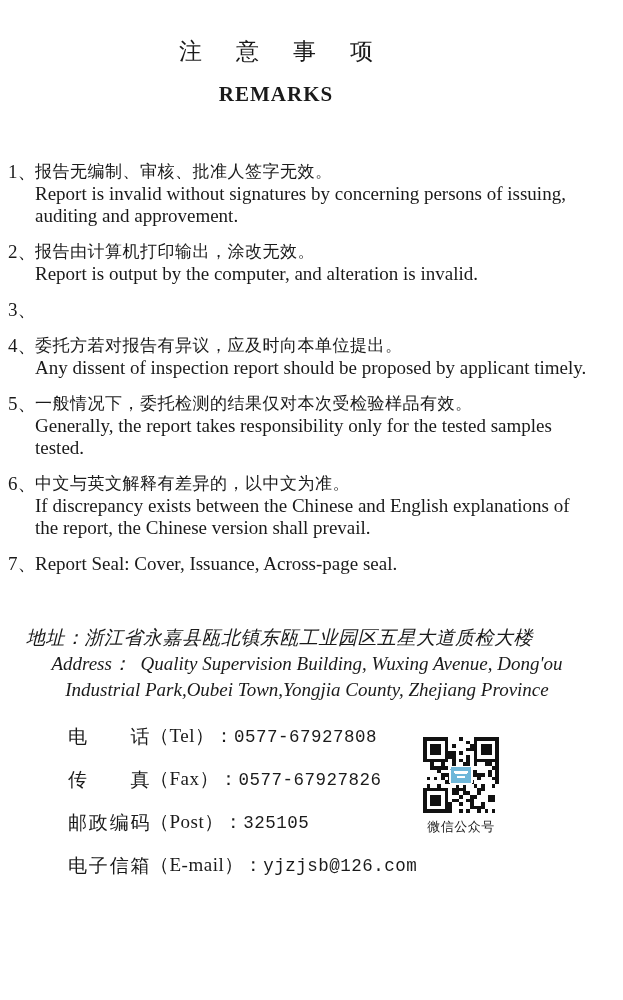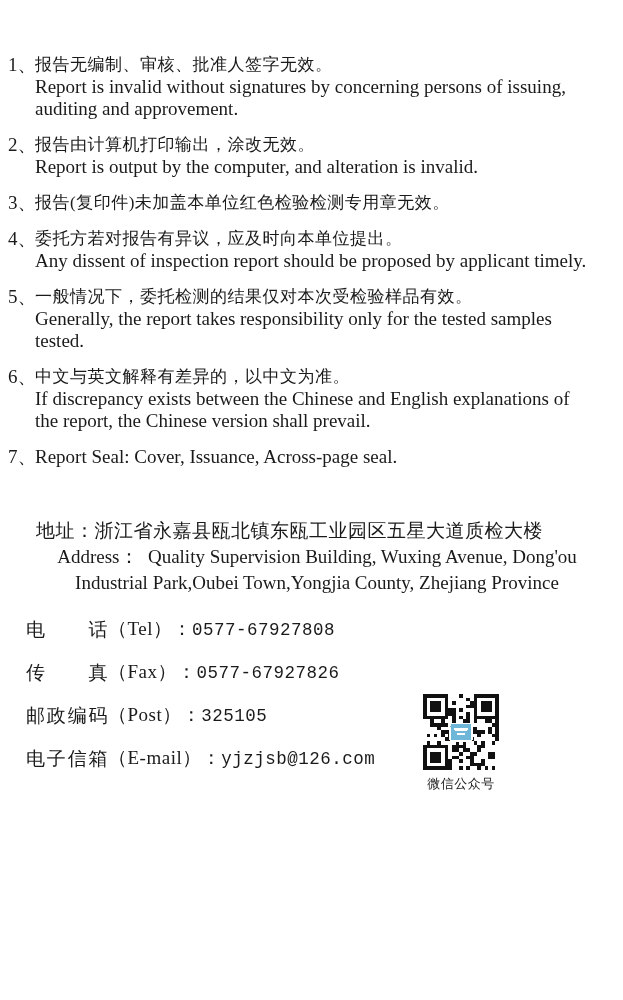--- a/index.html
+++ b/index.html
@@ -34,70 +34,73 @@
   .item-num {
     flex: none;
     width: 27px;
     font-size: 19px;
     line-height: 22px;
   }
   .item-texts { width: 560px; }
   .item-zh { font-size: 17px; line-height: 22px; letter-spacing: 0.5px; }
   .item-en { font-size: 19px; line-height: 22px; }
   
-  .address { margin-top: 50px; padding-left: 36px; width: 595px; }
+  .address { margin-top: 50px; padding-left: 26px; width: 595px; font-style: italic; }
   .addr-zh { font-size: 19px; line-height: 26px; letter-spacing: 0.5px; }
   .addr-en { font-size: 19px; line-height: 26px; white-space: pre-wrap; width: 562px; text-align: center; }
   
   .contacts { margin-top: 22px; padding-left: 26px; }
-  .contact-row { margin-bottom: 20px; font-size: 19px; line-height: 22px; }
+  .contact-row { margin-bottom: 20px; font-size: 19px; line-height: 22px; margin-left: 42px; }
   .contact-label-zh {
     display: inline-block;
     width: 82px;
     text-align: justify;
     text-align-last: justify;
     letter-spacing: 0.5px;
     vertical-align: bottom;
   }
   .contact-tag { letter-spacing: 0.5px; }
   .contact-value {
     font-family: "Liberation Mono", "DejaVu Sans Mono", monospace;
     font-size: 17.5px;
     letter-spacing: 0.5px;
   }
   
-  .qr-block { position: absolute; left: 421px; top: 694px; width: 80px; text-align: center; }
+  .qr-block { position: absolute; left: 421px; top: 737px; width: 80px; text-align: center; }
   .qr-code { width: 76px; height: 76px; margin: 0 auto; display: block; }
   .qr-label { margin-top: 5px; font-size: 13px; letter-spacing: 0.5px; white-space: nowrap; }
 </style>
 </head>
 <body>
 
 <div class="doc">
 
+  <div class="header">
+    <div class="title-zh">注意事项</div>
+    <div class="title-en">REMARKS</div>
+  </div>
 
   <ol class="items">
     <li class="item">
       <span class="item-num">1、</span>
       <div class="item-texts">
         <div class="item-zh">报告无编制、审核、批准人签字无效。</div>
         <div class="item-en">Report is invalid without signatures by concerning persons of issuing, auditing and approvement.</div>
       </div>
     </li>
     <li class="item">
       <span class="item-num">2、</span>
       <div class="item-texts">
         <div class="item-zh">报告由计算机打印输出，涂改无效。</div>
         <div class="item-en">Report is output by the computer, and alteration is invalid.</div>
       </div>
     </li>
     <li class="item">
       <span class="item-num">3、</span>
       <div class="item-texts">
-        <div class="item-zh">报告(复印件)未加盖本单位红色检验检测专用章无效。</div>
       </div>
     </li>
     <li class="item">
       <span class="item-num">4、</span>
       <div class="item-texts">
         <div class="item-zh">委托方若对报告有异议，应及时向本单位提出。</div>
         <div class="item-en">Any dissent of inspection report should be proposed by applicant timely.</div>
       </div>
     </li>
     <li class="item">

